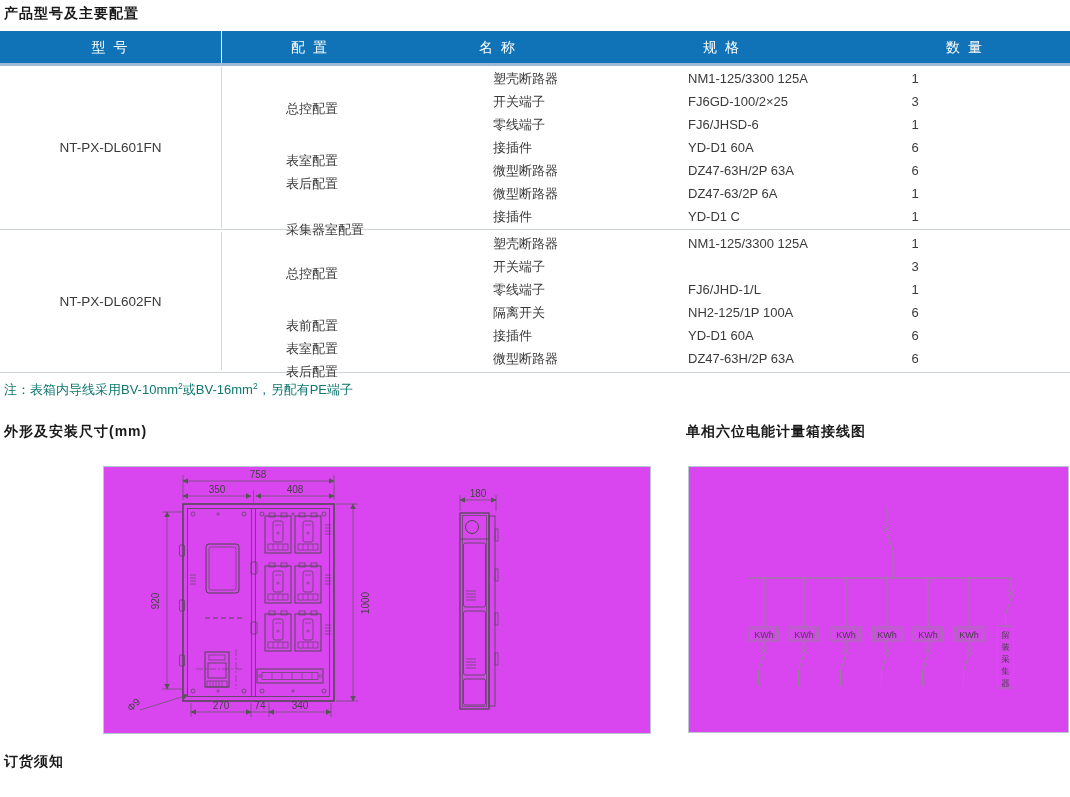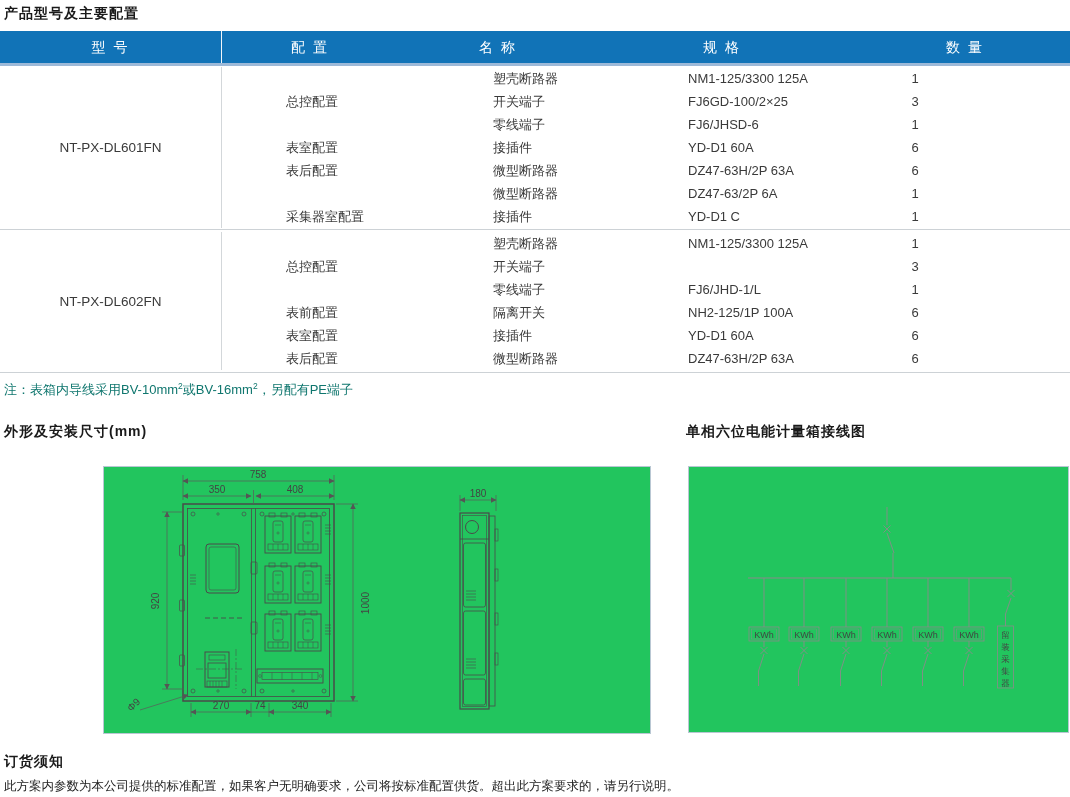--- a/index.html
+++ b/index.html
@@ -15,31 +15,31 @@
   .hc2{padding-right:47px;}
   .hc3{padding-right:116px;}
   .hc4{padding-right:73px;}
   .hc5{padding-left:10px;}
   .tgroup{display:grid;grid-template-columns:222px 223px 222px 183px 220px;border-bottom:1px solid #cdd2d6;}
   .g1{grid-template-rows:repeat(7,23px);padding:1px 0;}
   .g2{grid-template-rows:repeat(6,23px);padding:2px 0;}
   .cell{line-height:23px;white-space:nowrap;}
   .c-model{grid-column:1;display:flex;align-items:center;justify-content:center;
            border-right:1px solid #d3d7da;font-size:13.5px;}
-  .c-config{grid-column:2;padding-left:64px;}
+  .c-config{grid-column:2;padding-left:64px;margin-top:13px;}
   .c-config.span3{display:flex;align-items:center;}
   .c-name{grid-column:3;padding-left:48px;}
   .c-spec{grid-column:4;padding-left:21px;}
   .c-qty{grid-column:5;text-align:center;padding-right:90px;}
   
   .note{position:absolute;left:4px;top:381px;font-size:13px;color:#0f766e;margin:0;}
   .note sup{font-size:8.5px;}
   .order-text{position:absolute;left:4px;top:778px;font-size:12.5px;color:#222;margin:0;}
   
-  .panel{position:absolute;background:#22c55e;border:1px solid #b9c7d3;}
+  .panel{position:absolute;background:#d946ef;border:1px solid #b9c7d3;}
   .panel-left{left:103px;top:466px;width:546px;height:266px;}
   .panel-right{left:688px;top:466px;width:379px;height:265px;}
   svg{display:block;}
   .draw{stroke:#4a4a4a;fill:none;}
   .dim{stroke:#5a5a5a;stroke-width:0.7;fill:none;}
   .dimtxt{font-size:10px;fill:#444;stroke:none;font-family:"Liberation Sans",sans-serif;}
   .wire{stroke:#8a8a8a;fill:none;stroke-width:0.9;}
   .wiretxt{font-size:9px;fill:#444;font-family:"Liberation Sans",sans-serif;}
 </style>
 </head>
@@ -364,15 +364,14 @@
         <text class="wiretxt" style="font-size:8.5px;" x="316.5" y="171" text-anchor="middle">留</text>
         <text class="wiretxt" style="font-size:8.5px;" x="316.5" y="183" text-anchor="middle">装</text>
         <text class="wiretxt" style="font-size:8.5px;" x="316.5" y="195" text-anchor="middle">采</text>
         <text class="wiretxt" style="font-size:8.5px;" x="316.5" y="207" text-anchor="middle">集</text>
         <text class="wiretxt" style="font-size:8.5px;" x="316.5" y="219" text-anchor="middle">器</text>
       </g>
     </svg>
   </div>
 
   <h2 class="sec-title" style="left:4px;top:753px;">订货须知</h2>
-  <p class="order-text">此方案内参数为本公司提供的标准配置，如果客户无明确要求，公司将按标准配置供货。超出此方案要求的，请另行说明。</p>
 
 </div>
 
 </body></html>

